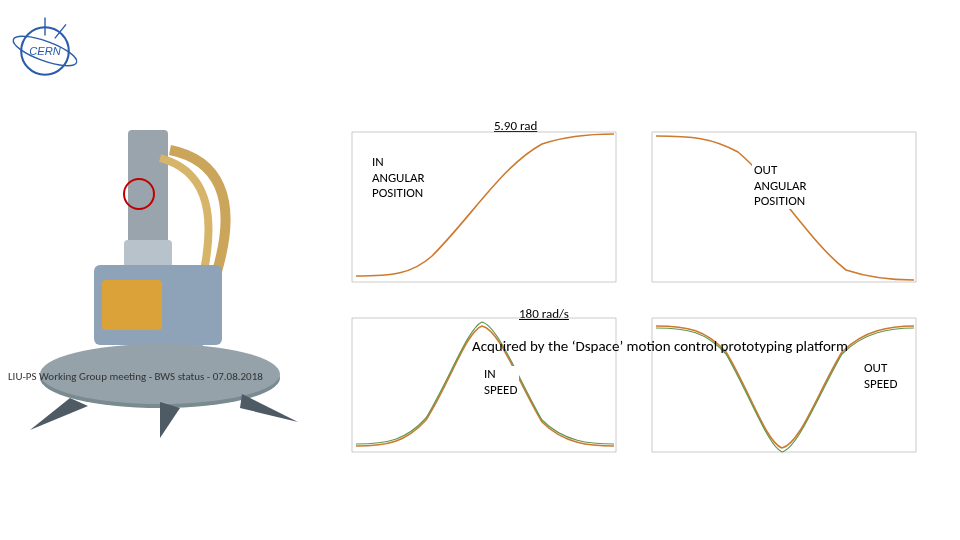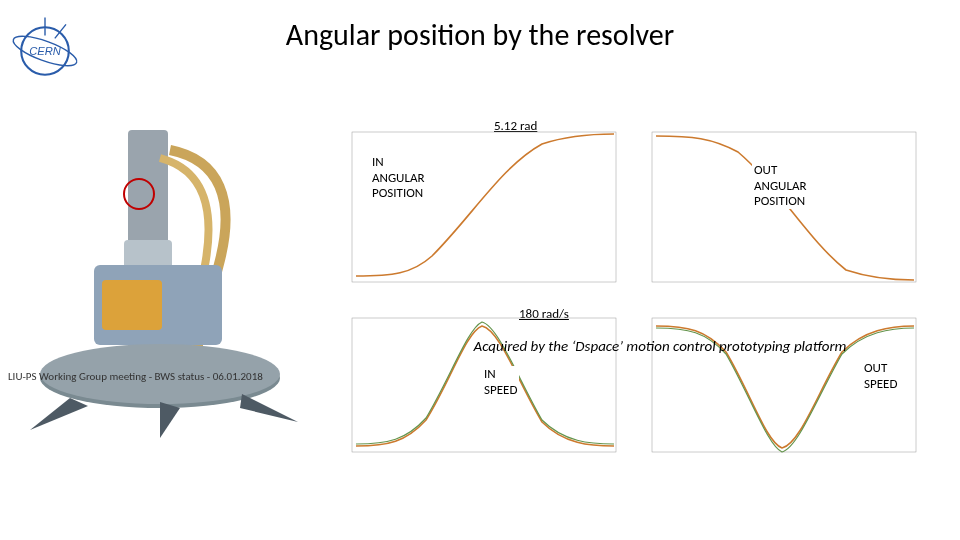--- a/index.html
+++ b/index.html
@@ -11,40 +11,40 @@
   .canvas { position: absolute; top: 120px; left: 0; width: 960px; height: 380px; }
   
   .model { position: absolute; top: 10px; left: 10px; width: 320px; height: 310px; }
   .circle-highlight { position: absolute; border: 2px solid #c00000; border-radius: 50%; width: 32px; height: 32px; top: 48px; left: 113px; }
   
   .charts { position: absolute; top: 0; left: 332px; width: 620px; height: 370px; }
   .chart { position: absolute; border: 0; }
   .chart svg { width: 100%; height: 100%; display: block; }
   .lbl { position: absolute; font-size: 13px; line-height: 1.2; background: #fff; padding: 0 2px; }
   .lbl-top { text-decoration: underline; }
-  .caption { position: absolute; left: 380px; bottom: 34px; width: 560px; font-size: 15px; text-align: center; font-style: italic; }
+  .caption { position: absolute; left: 380px; bottom: 34px; width: 560px; font-size: 15px; text-align: center; }
   .trace { stroke: #cc7a2e; stroke-width: 1.6; fill: none; }
   .trace2 { stroke: #64944c; stroke-width: 1.2; fill: none; }
 </style>
 </head>
 <body>
 <div class="slide">
 
   <div class="logo">
     <svg width="70" height="70" viewBox="0 0 100 100">
       <circle cx="50" cy="50" r="34" fill="none" stroke="#2a5caa" stroke-width="3"></circle>
       <ellipse cx="50" cy="50" rx="48" ry="14" fill="none" stroke="#2a5caa" stroke-width="2" transform="rotate(20 50 50)"></ellipse>
       <line x1="50" y1="2" x2="50" y2="28" stroke="#2a5caa" stroke-width="2"></line>
       <line x1="80" y1="12" x2="64" y2="32" stroke="#2a5caa" stroke-width="2"></line>
       <text x="50" y="56" text-anchor="middle" font-size="16" fill="#2a5caa" font-family="Arial" font-style="italic">CERN</text>
     </svg>
   </div>
 
   <div class="title">
-    <span>Angular position by the resolver</span><br>
+    <br>
   </div>
 
   <div class="canvas">
 
     <div class="model">
       <svg viewBox="0 0 320 310">
 
         <rect x="118" y="0" width="40" height="120" rx="4" fill="#9aa4ad"></rect>
         <rect x="114" y="110" width="48" height="30" rx="4" fill="#b7c2ca"></rect>
 
@@ -61,21 +61,21 @@
         <ellipse cx="150" cy="244" rx="120" ry="30" fill="#95a2aa"></ellipse>
 
         <path d="M60 268 L 20 300 L 78 276 Z" fill="#4e5a64"></path>
         <path d="M150 272 L 150 308 L 170 278 Z" fill="#4e5a64"></path>
         <path d="M232 264 L 288 292 L 230 278 Z" fill="#4e5a64"></path>
       </svg>
       <div class="circle-highlight"></div>
     </div>
 
     <div class="charts">
-      <div class="lbl lbl-top" style="top:-2px;left:160px">5.12 rad</div>
+      <div class="lbl lbl-top" style="top:-2px;left:160px">5.90 rad</div>
       <div class="lbl lbl-top" style="top:186px;left:185px">180 rad/s</div>
 
       <div class="chart" style="top:6px;left:0;width:290px;height:170px">
         <svg viewBox="0 0 290 170">
           <rect x="20" y="6" width="264" height="150" fill="none" stroke="#999" stroke-width="0.5"></rect>
           <path class="trace" d="M24 150 C 60 150 80 148 100 130 C 140 90 170 40 210 18 C 240 8 270 8 282 8"></path>
         </svg>
       </div>
       <div class="lbl" style="top:34px;left:38px;white-space:pre">IN
 ANGULAR
@@ -107,14 +107,14 @@
           <path class="trace" d="M24 14 C 56 14 74 18 94 40 C 118 80 134 130 150 136 C 168 132 186 80 210 40 C 232 18 258 14 282 14"></path>
           <path class="trace2" d="M24 16 C 56 16 74 20 94 42 C 118 84 136 134 150 140 C 166 136 186 84 210 42 C 232 20 258 16 282 16"></path>
         </svg>
       </div>
       <div class="lbl" style="top:240px;left:530px;white-space:pre">OUT
 SPEED</div>
     </div>
   </div>
 
   <div class="caption">Acquired by the ‘Dspace’ motion control prototyping platform</div>
-  <div class="footer">LIU-PS Working Group meeting - BWS status - 06.01.2018</div>
+  <div class="footer">LIU-PS Working Group meeting - BWS status - 07.08.2018</div>
 </div>
 
 </body></html>

